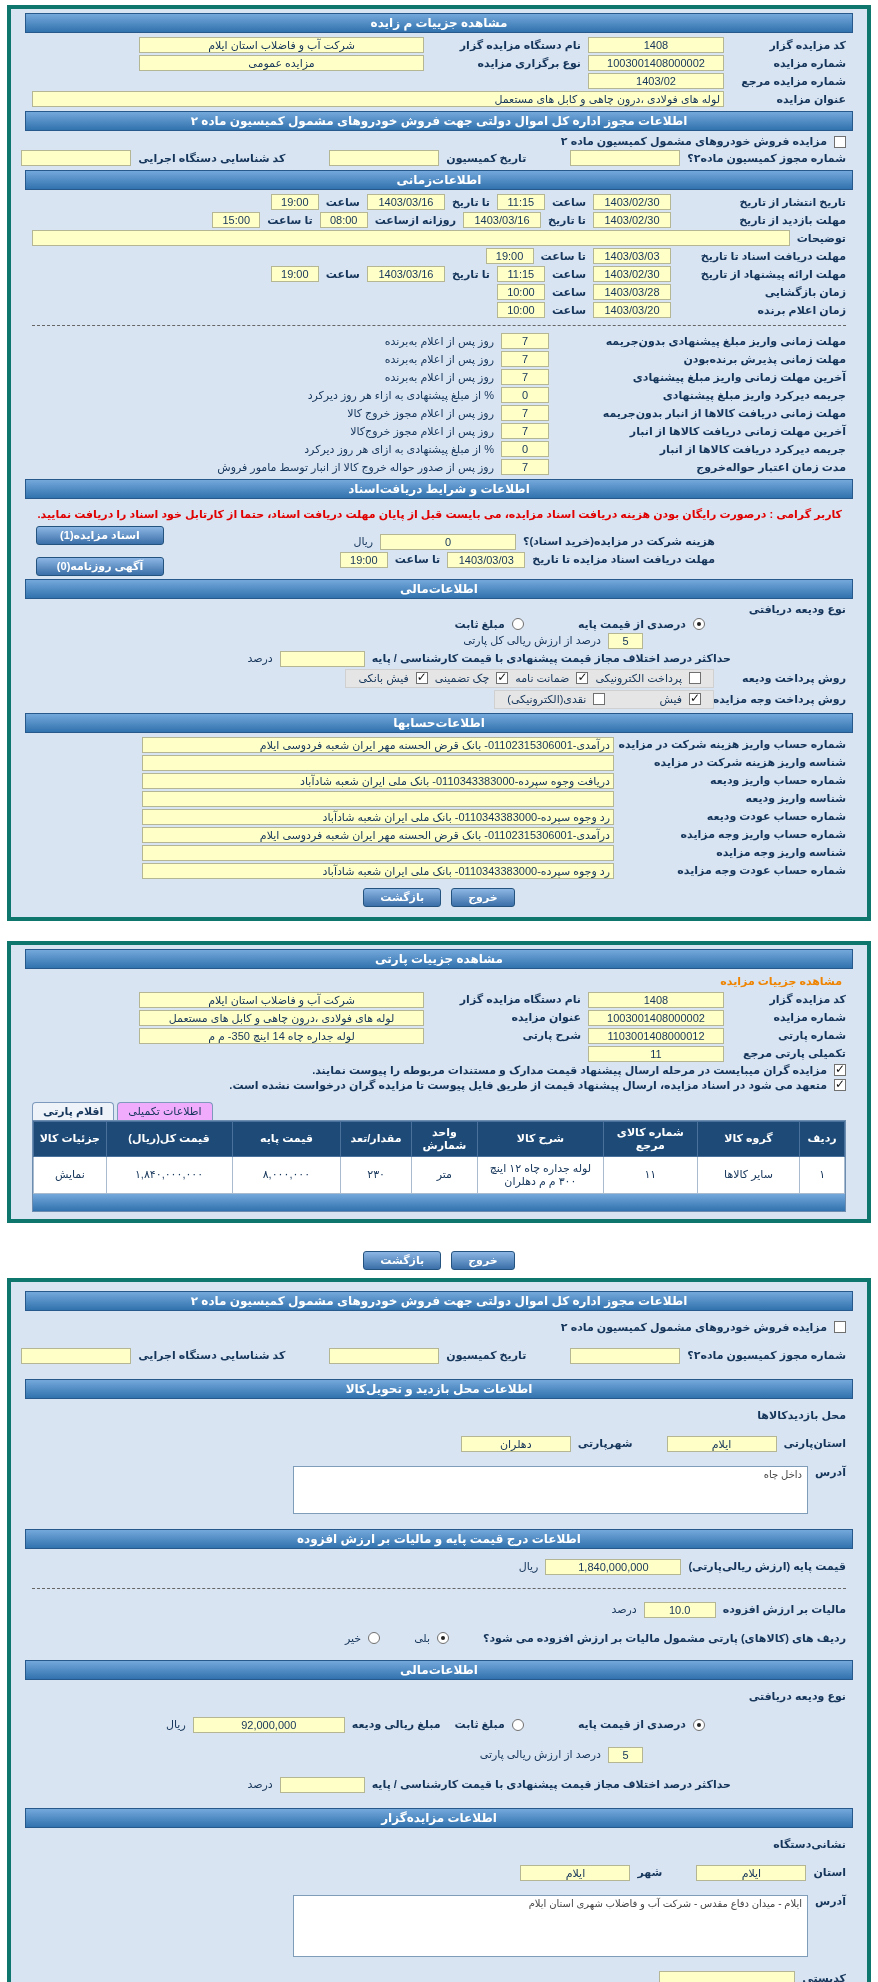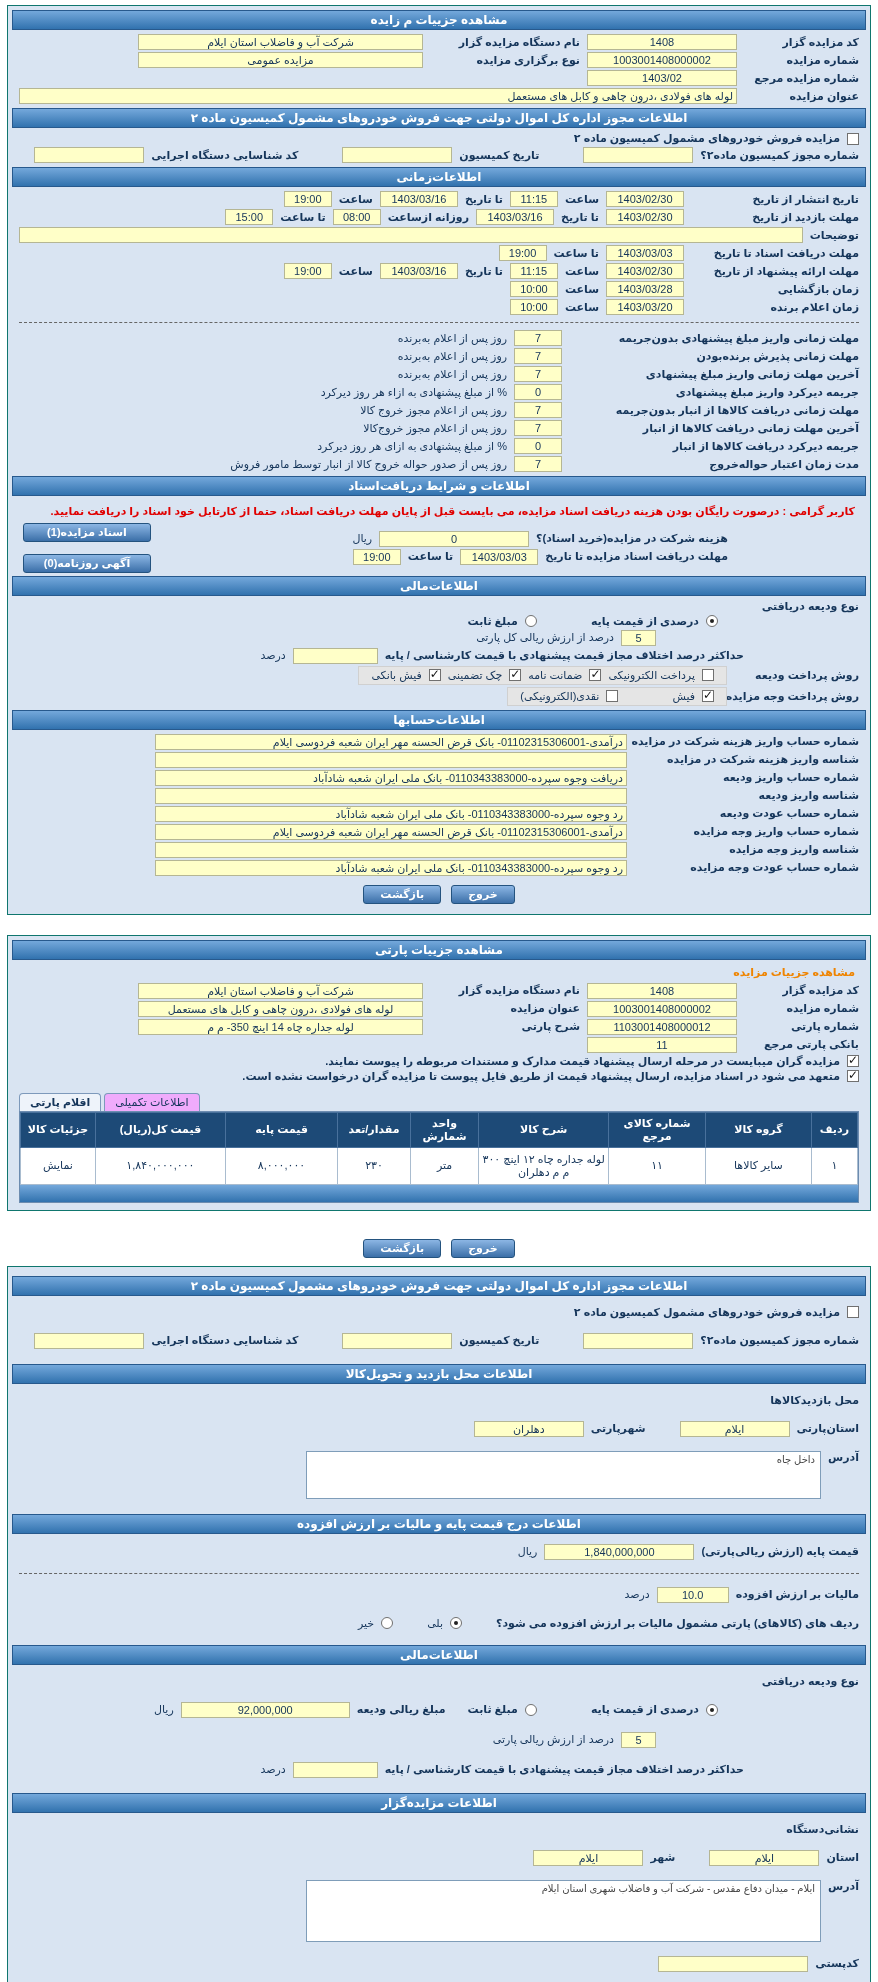--- a/index.html
+++ b/index.html
@@ -1,38 +1,38 @@
 <!DOCTYPE html>
 <html lang="fa" dir="rtl"><head>
 <meta charset="utf-8">
 <style>
 *{box-sizing:border-box;}
 body{margin:0;background:#fff;font-family:"Liberation Sans","DejaVu Sans",sans-serif;direction:rtl;}
 .page{width:878px;height:1982px;margin:0 auto;overflow:hidden;background:#fff;}
-.panel{background:#d9e4f2;border:1px solid #0f766e;margin:5px 7px 20px;padding:1px 1px 7px;}
+.panel{background:#d9e4f2;border:4px solid #0f766e;margin:5px 7px 20px;padding:1px 11px 7px;}
 .bar{margin:3px;background:linear-gradient(#74a8db,#3172ae);border:1px solid #27598d;color:#fff;font-weight:bold;font-size:12px;text-align:center;padding:2px 0;}
 .bar.rt{text-align:right;padding-right:12px;}
 .loose .bar{margin-top:8px;}
 .row{display:flex;align-items:center;gap:7px;padding:1px 10px;font-size:11px;color:#15355a;}
 .row.top{align-items:flex-start;}
 .loose .row{padding:7px 10px;}
 .lbl{font-weight:bold;white-space:nowrap;}
 .txt{white-space:nowrap;}
 .f{background:#ffffc8;border:1px solid #b5b694;height:16px;line-height:14px;font-size:11px;padding:0 3px;overflow:hidden;white-space:nowrap;flex:none;color:#15355a;}
 .f.c{text-align:center;}
 .f.ltr{direction:ltr;}
 .grow{flex:1;}
 .sp{flex:1;}
 .lw115{width:115px;flex:none;}
 .lw150{width:150px;flex:none;}
 .lw168{width:168px;flex:none;}
 .lw225{width:225px;flex:none;}
 .lw285{width:290px;flex:none;}
 .lw125{width:125px;flex:none;}
-.w35{width:35px}.w45{width:48px}.w55{width:72px}.w78{width:78px}.w85{width:85px}.w110{width:110px}.w140{width:169px}.w150{width:150px}.w285{width:285px}.w470{width:472px}.w520{width:515px}
+.w35{width:35px}.w45{width:48px}.w55{width:72px}.w78{width:78px}.w85{width:85px}.w110{width:110px}.w140{width:152px}.w150{width:136px}.w285{width:285px}.w470{width:472px}.w520{width:515px}
 .h48{height:48px}.h62{height:62px}
 .gap20{width:20px;flex:none;}.gap30{width:30px;flex:none;}.gap40{width:40px;flex:none;}
 .ind90{margin-right:88px;}.ind108{margin-right:104px;}.ind118{margin-right:114px;}.ind180{margin-right:176px;}
 .cb{width:12px;height:12px;background:#fff;border:1px solid #707070;position:relative;flex:none;display:inline-block;}
 .cb.on::after{content:"✓";position:absolute;top:-3px;right:0;font-size:12px;font-weight:bold;color:#111;}
 .rd{width:12px;height:12px;background:#fff;border:1px solid #707070;border-radius:50%;position:relative;flex:none;display:inline-block;}
 .rd.on::after{content:"";position:absolute;inset:3px;background:#222;border-radius:50%;}
 .dash{border-top:1px dashed #666;margin:6px 10px;}
 .warn{color:#e00000;font-weight:bold;font-size:11px;text-align:right;line-height:1.6;padding:4px 14px 2px;}
 .btn{background:linear-gradient(#8cb6e4,#3b6fa8);border:1px solid #24537f;border-radius:3px;color:#fff;font-weight:bold;font-size:11px;font-family:inherit;padding:2px 16px;cursor:pointer;white-space:nowrap;}
@@ -322,21 +322,21 @@
       <span class="lbl lw150">عنوان مزایده</span>
       <span class="f c w285">لوله های فولادی ،درون چاهی و کابل های مستعمل</span>
     </div>
     <div class="row">
       <span class="lbl lw115">شماره پارتی</span>
       <span class="f c w150 ltr">1103001408000012</span>
       <span class="lbl lw150">شرح پارتی</span>
       <span class="f c w285">لوله جداره چاه 14 اینچ 350- م م</span>
     </div>
     <div class="row">
-      <span class="lbl lw115">بانکی پارتی مرجع</span>
+      <span class="lbl lw115">تکمیلی پارتی مرجع</span>
       <span class="f c w150 ltr">11</span>
     </div>
     <div class="row">
       <span class="cb on"></span>
       <span class="lbl">مزایده گران میبایست در مرحله ارسال پیشنهاد قیمت مدارک و مستندات مربوطه را پیوست نمایند.</span>
     </div>
     <div class="row">
       <span class="cb on"></span>
       <span class="lbl">متعهد می شود در اسناد مزایده، ارسال پیشنهاد قیمت از طریق فایل پیوست تا مزایده گران درخواست نشده است.</span>
     </div>

